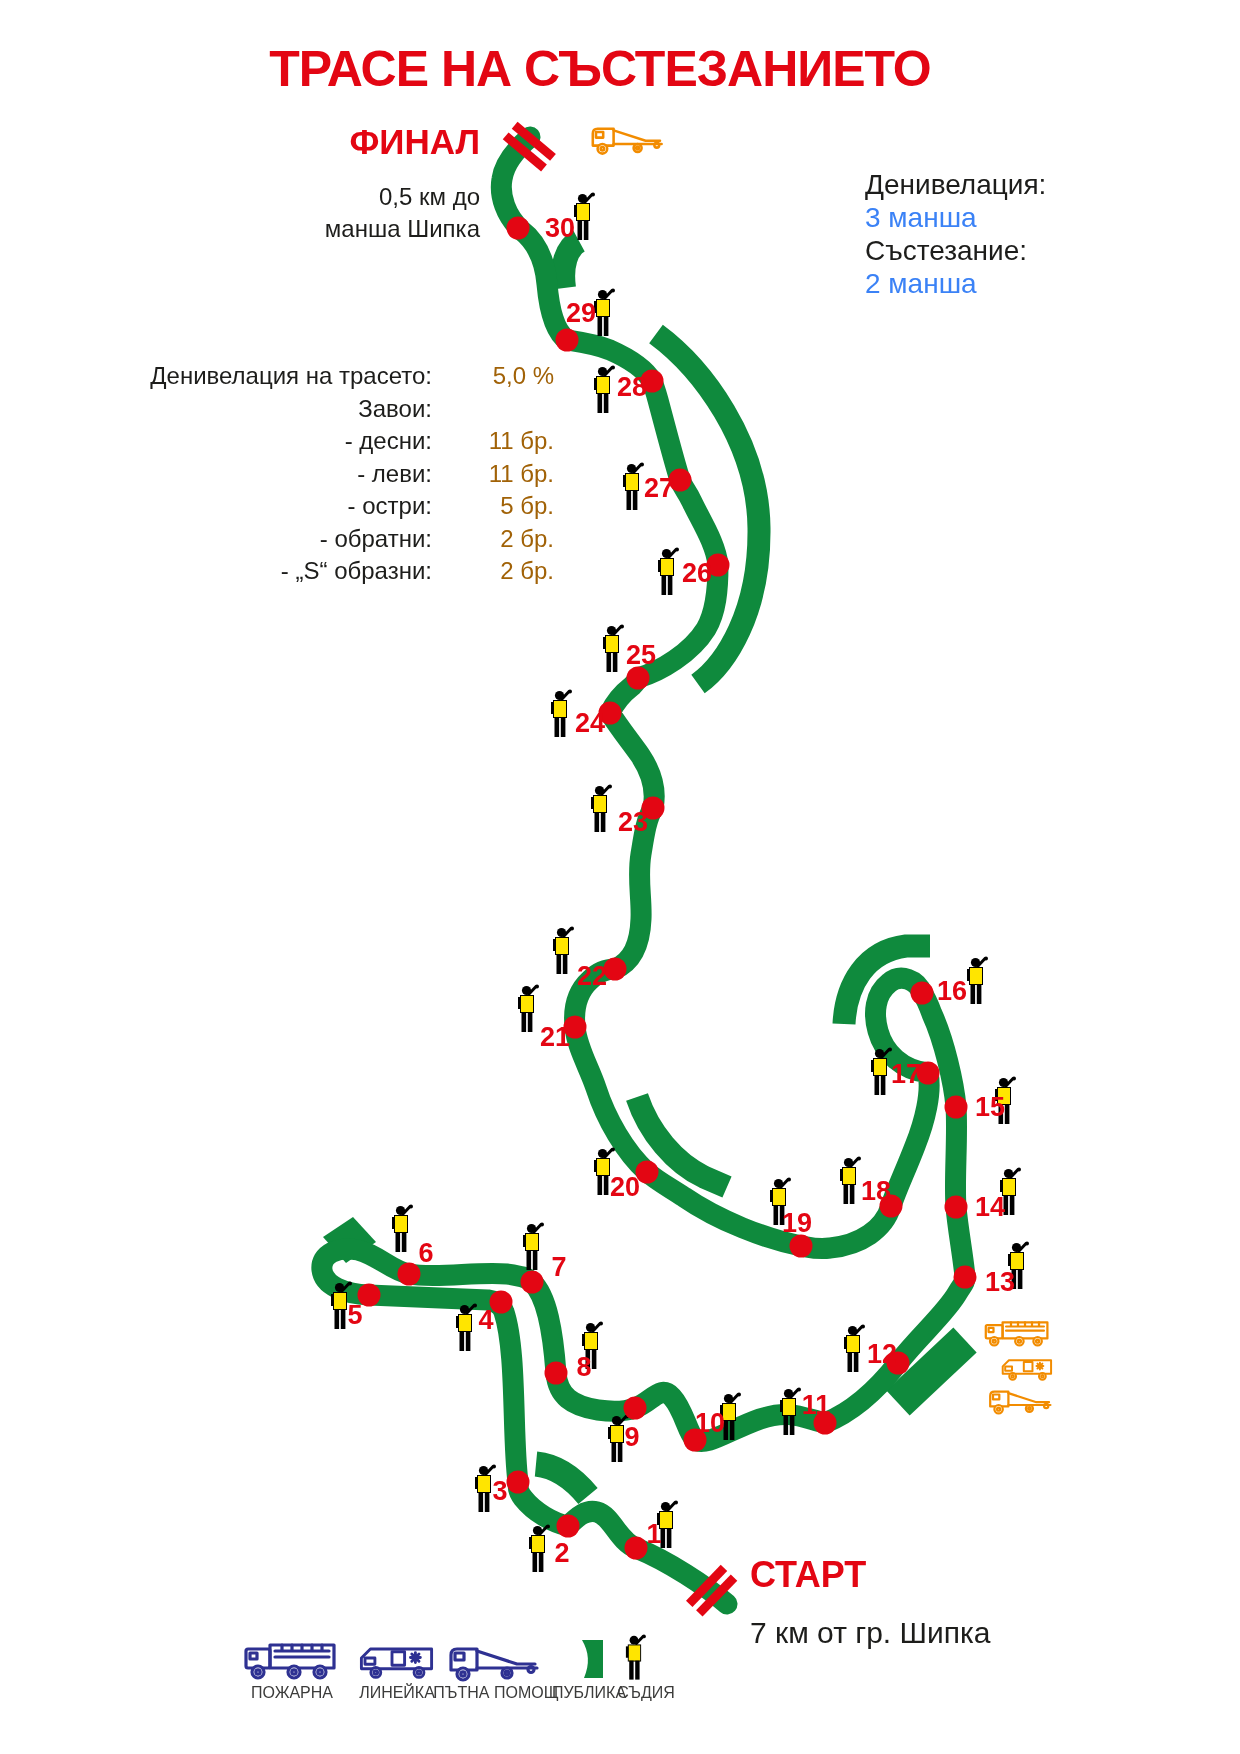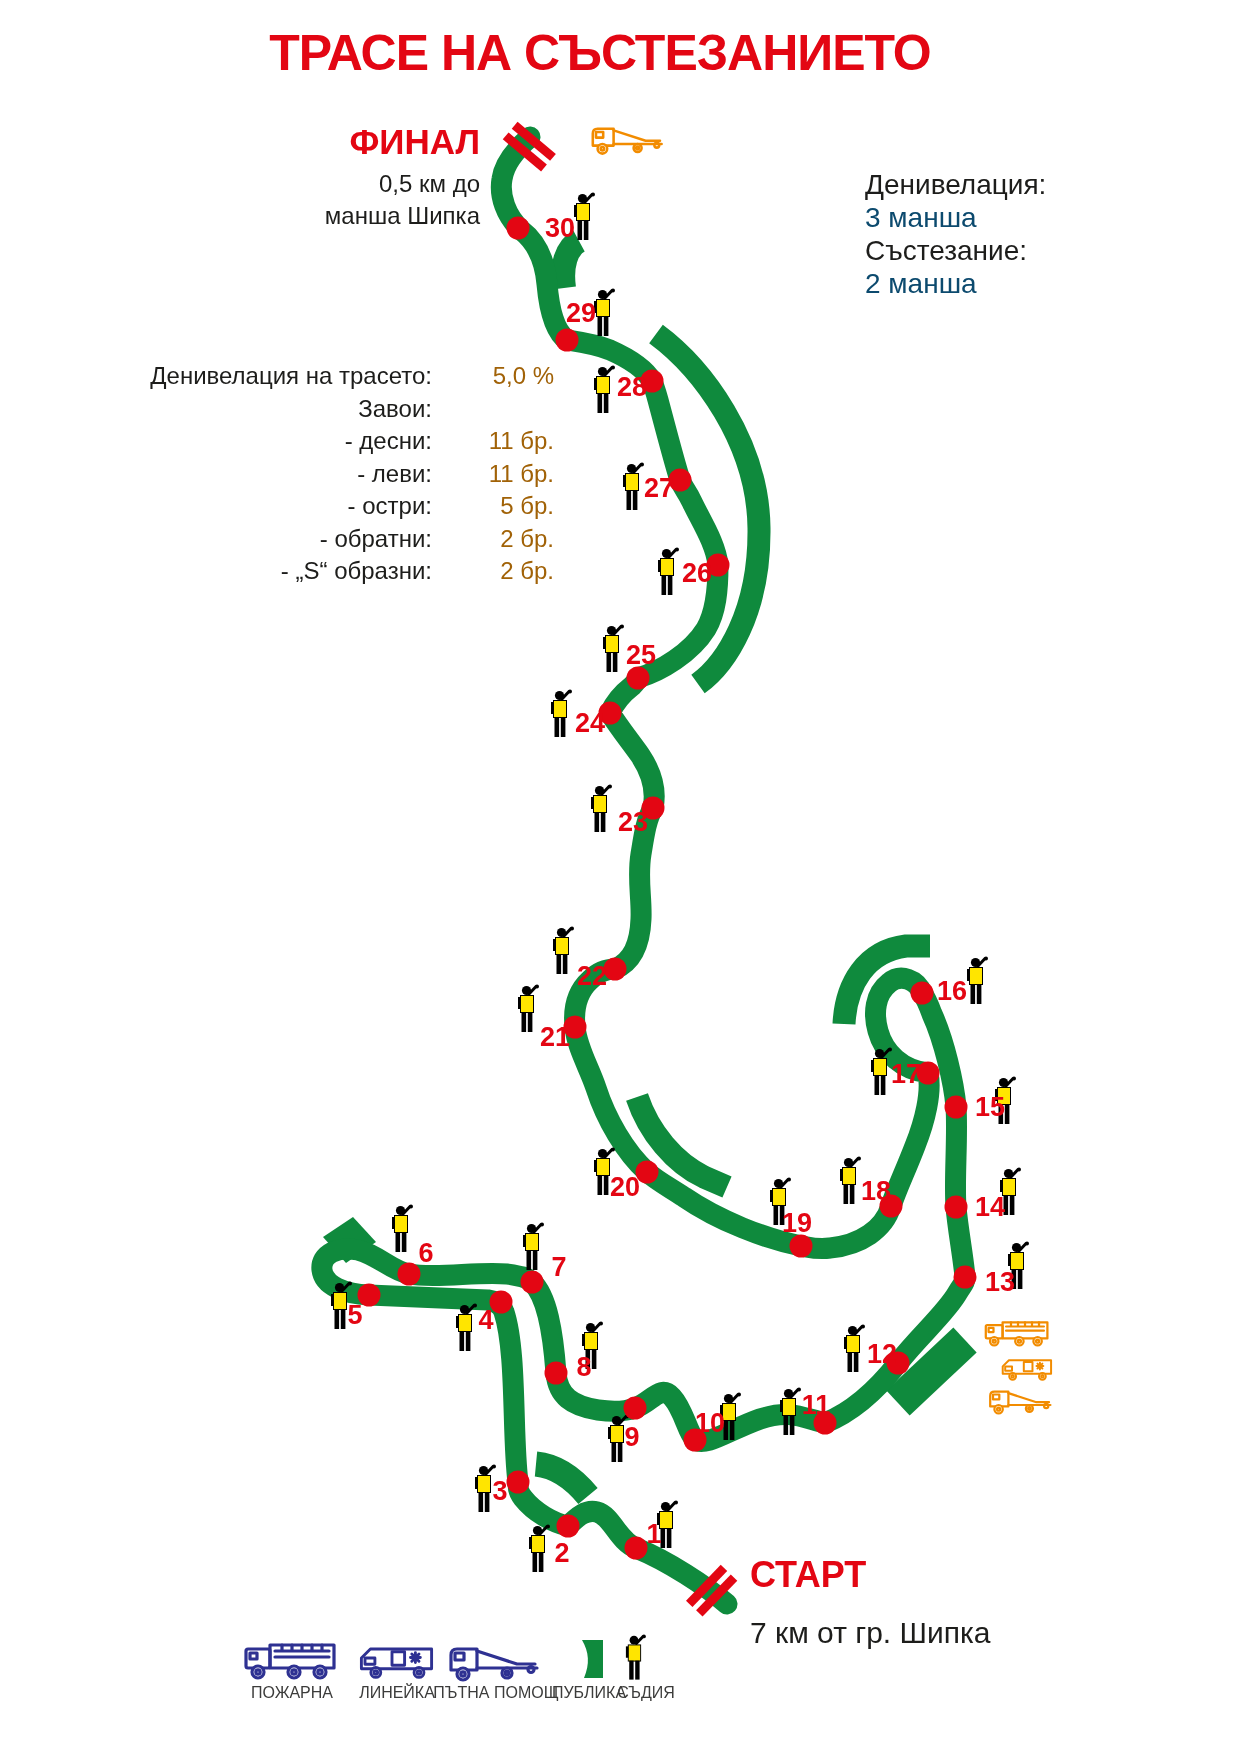--- a/index.html
+++ b/index.html
@@ -1,26 +1,26 @@
 <!DOCTYPE html>
 <html><head>
 <meta charset="utf-8">
 <style>
   html,body{margin:0;padding:0;background:#fff;}
   #page{position:relative;width:1240px;height:1754px;background:#fff;overflow:hidden;
         font-family:"Liberation Sans", sans-serif;color:#1d1d1b;}
   #map-svg{position:absolute;left:0;top:0;width:1240px;height:1754px;}
   .abs{position:absolute;}
-  .title{left:0;top:24px;width:1200px;text-align:center;font-size:50px;font-weight:800;
+  .title{left:0;top:40px;width:1200px;text-align:center;font-size:50px;font-weight:800;
          letter-spacing:-1px;color:#e30613;}
   .finish-block{left:180px;top:122px;width:300px;text-align:right;}
-  .finish-block .fin{font-size:35px;font-weight:700;color:#e30613;margin-bottom:6px;}
+  .finish-block .fin{font-size:35px;font-weight:700;color:#e30613;margin-bottom:19px;}
   .finish-block .sub{font-size:24px;line-height:32px;color:#1d1d1b;}
   .runs-block{left:865px;top:168px;width:260px;font-size:28px;line-height:33px;}
-  .runs-block .red{color:#0c4a6e;}
+  .runs-block .red{color:#3b82f6;}
   .stats{left:150px;top:362px;width:420px;font-size:24px;}
   .stats .row{display:flex;align-items:baseline;height:32.5px;}
   .stats .lab{flex:0 0 282px;text-align:right;}
   .stats .val{flex:0 0 108px;margin-left:14px;text-align:right;color:#a16207;}
   .stats .val.dark{color:#1d1d1b;}
   .start-block{left:750px;top:1554px;width:360px;text-align:left;}
   .start-block .st{font-size:36px;font-weight:700;color:#e30613;margin-bottom:20px;}
   .start-block .sub{font-size:30px;color:#1d1d1b;}
   .cp-num{font:700 27px "Liberation Sans",sans-serif;fill:#e30613;}
   .legend-label{font:16px "Liberation Sans",sans-serif;fill:#3c3c3b;}

